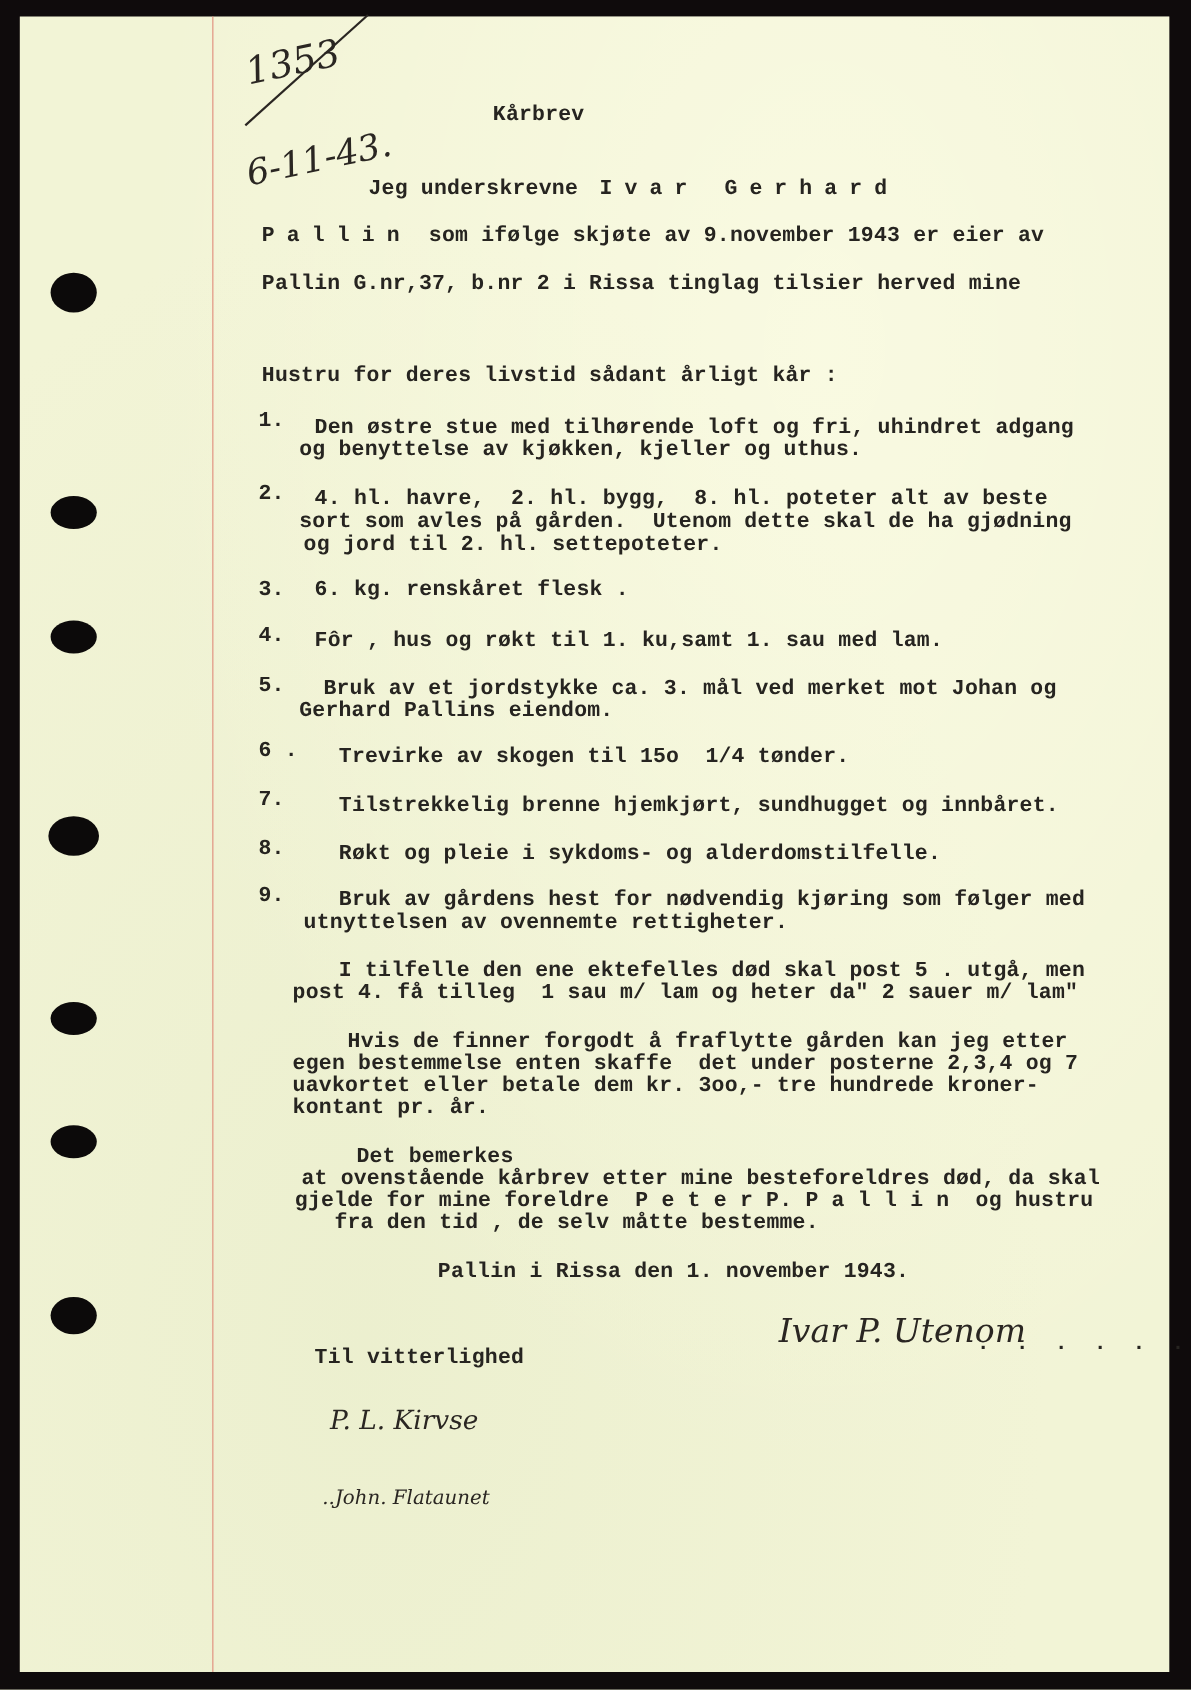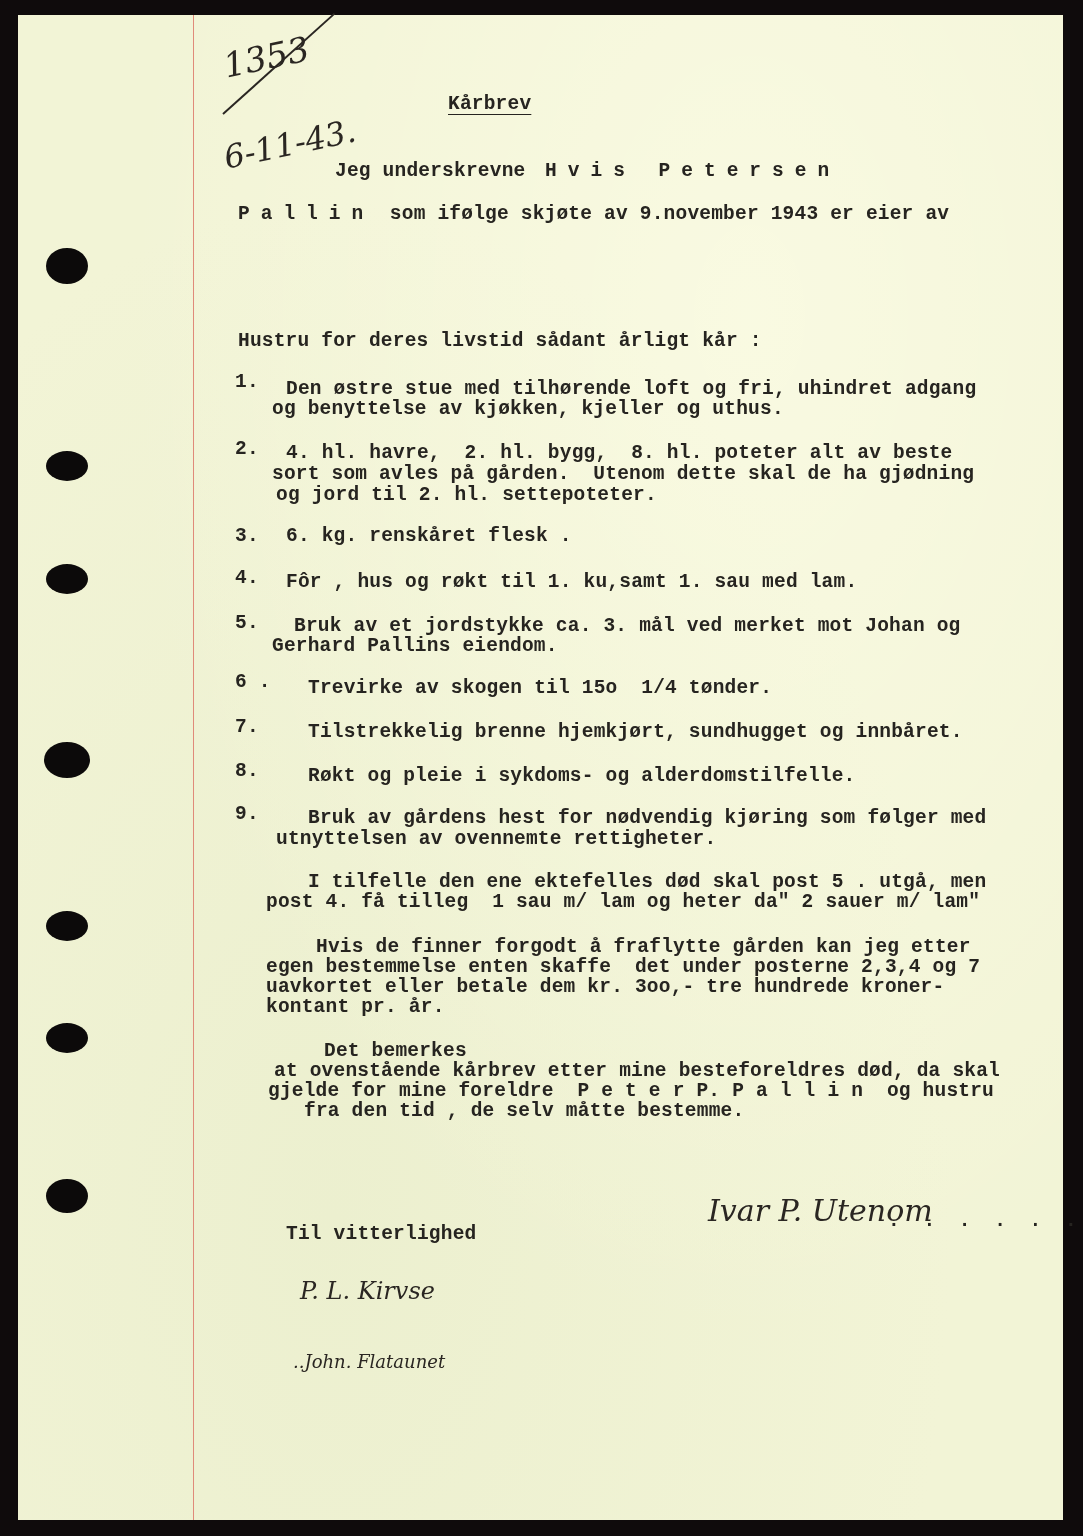--- a/index.html
+++ b/index.html
@@ -31,21 +31,21 @@
     font-size: 19.5px; white-space: pre; letter-spacing: 0.2px;
     font-weight: bold;
   }
   .sp { letter-spacing: 11px; }
   .hand {
     position: absolute; color: #2a2622;
     font-family: "DejaVu Serif", serif; font-style: italic;
     white-space: pre;
   }
   .title {
-    text-decoration: underline; text-underline-offset: 5px;
+    text-underline-offset: 5px;
   }
   .dots { letter-spacing: 6px; }
   .slash {
     position: absolute; left: 205px; top: 98px; width: 150px; height: 2px;
     background: #2a2622; transform: rotate(-42deg); transform-origin: left center;
   }
 </style>
 </head>
 <body>
 
@@ -61,26 +61,27 @@
   <div class="hole" style="left:28px; top:1164px; height:34px;"></div>
 
   <div class="hand" style="left:205px; top:22px; font-size:34px; transform:rotate(-12deg);">1353</div>
   <div class="slash"></div>
   <div class="hand" style="left:205px; top:110px; font-size:32px; transform:rotate(-12deg);">6-11-43.</div>
 
   <div class="t title" style="left:430px; top:78px;">Kårbrev</div>
 
   <div style="position:absolute; left:317px; top:145px;">
     <span class="t" style="position:static;">Jeg underskrevne</span>
-    <span class="t sp" style="position:static; margin-left:10px;">Hvis Petersen</span>
+    <span class="t sp" style="position:static; margin-left:10px;">Ivar Gerhard</span>
   </div>
   <div style="position:absolute; left:220px; top:188px;">
     <span class="t sp" style="position:static;">Pallin</span>
     <span class="t" style="position:static; margin-left:6px;">som ifølge skjøte av 9.november 1943 er eier av</span>
   </div>
+  <div class="t" style="left:220px; top:232px;">Pallin G.nr,37, b.nr 2 i Rissa tinglag tilsier herved mine</div>
   <div class="t" style="left:220px; top:315px;">Hustru for deres livstid sådant årligt kår :</div>
 
   <div>
     <div class="t" style="left:217px; top:356px;">1.</div>
     <div class="t" style="left:268px; top:363px;">Den østre stue med tilhørende loft og fri, uhindret adgang</div>
     <div class="t" style="left:254px; top:383px;">og benyttelse av kjøkken, kjeller og uthus.</div>
   </div>
   <div>
     <div class="t" style="left:217px; top:423px;">2.</div>
     <div class="t" style="left:268px; top:427px;">4. hl. havre,  2. hl. bygg,  8. hl. poteter alt av beste</div>
@@ -130,20 +131,21 @@
     <div class="t" style="left:248px; top:981px;">kontant pr. år.</div>
   </div>
 
   <div>
     <div class="t" style="left:306px; top:1025px;">Det bemerkes</div>
     <div class="t" style="left:256px; top:1045px;">at ovenstående kårbrev etter mine besteforeldres død, da skal</div>
     <div class="t" style="left:250px; top:1065px;">gjelde for mine foreldre  P e t e r P. P a l l i n  og hustru</div>
     <div class="t" style="left:250px; top:1085px;margin-left:36px;">fra den tid , de selv måtte bestemme.</div>
   </div>
 
+  <div class="t" style="left:380px; top:1130px;">Pallin i Rissa den 1. november 1943.</div>
 
   <div class="hand" style="left:690px; top:1178px; font-size:30px;">Ivar P. Utenom</div>
   <div class="t dots" style="left:870px; top:1195px;">. . . . . . .</div>
 
   <div class="t" style="left:268px; top:1208px;">Til vitterlighed</div>
   <div class="hand" style="left:282px; top:1262px; font-size:24px;">P. L. Kirvse</div>
   <div class="hand" style="left:275px; top:1336px; font-size:18px;">..John. Flataunet</div>
 </div>
 
 </body></html>

